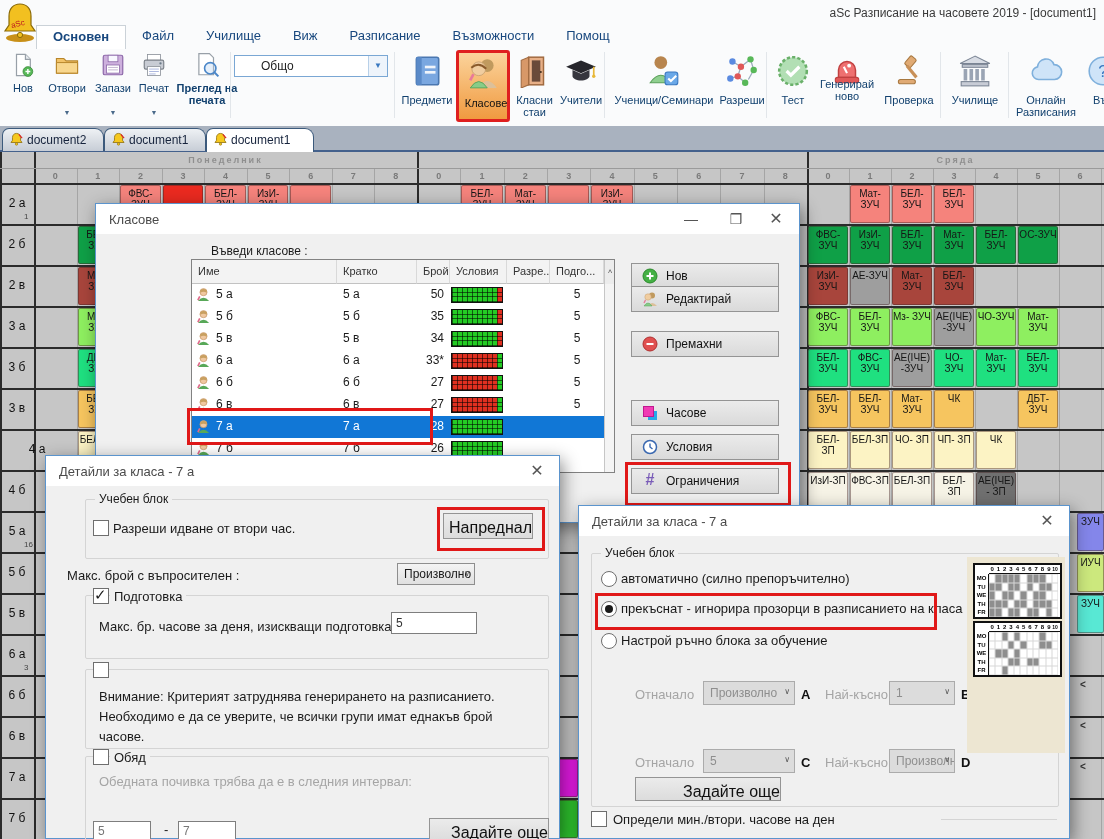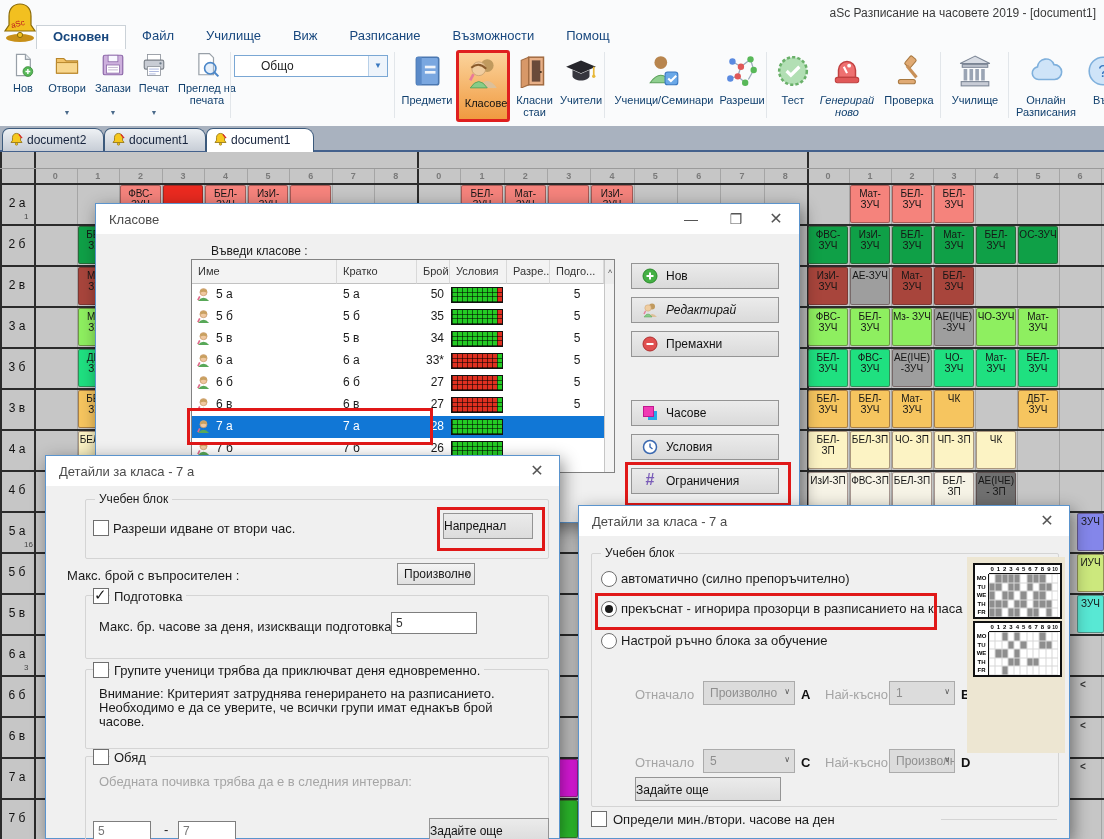--- a/index.html
+++ b/index.html
@@ -39,21 +39,21 @@
   .vl{position:absolute;width:1px;background:#a5a5a5}
   .vld{position:absolute;width:2px;background:#2b2b2b}
   .tcell{position:absolute;font-size:10px;line-height:11px;text-align:center;color:#161616;border:1px solid rgba(70,40,40,.45);border-radius:2px;overflow:hidden;padding-top:2px;box-sizing:border-box;word-break:break-word}
   .tcell.bare{border:none;background:transparent;font-weight:bold;text-align:left;color:#333}
 
   
   .dlg{position:absolute;background:#f0f0f0;border:1px solid #5b94cd;box-shadow:3px 5px 16px rgba(0,0,0,.45);box-sizing:border-box}
   .dlg-tb{position:absolute;left:0;right:0;top:0;height:30px;background:#fff}
   .dlg-title{position:absolute;left:13px;top:8px;font-size:13px;color:#4a4a4a;white-space:nowrap}
   .wbt{position:absolute;top:3px;width:32px;height:24px;text-align:center;line-height:24px;font-size:14px;color:#555}
-  .btn{position:absolute;background:linear-gradient(#ebebeb,#dcdcdc);border:1px solid #949494;font-size:12px;color:#111;text-align:left;box-sizing:border-box}
+  .btn{position:absolute;background:linear-gradient(#ebebeb,#dcdcdc);border:1px solid #949494;font-size:16px;color:#111;text-align:right;box-sizing:border-box}
   .redbox{position:absolute;border:3px solid #e01818;pointer-events:none;z-index:6}
   .grp{position:absolute;border:1px solid #d4d4d4;border-radius:2px}
   .grp-t{position:absolute;top:-8px;left:9px;background:#f0f0f0;padding:0 4px;font-size:12px;color:#1a1a1a;white-space:nowrap}
   .cb{position:absolute;width:14px;height:14px;background:#fff;border:1px solid #6e6e6e}
   .cb.on::after{content:"✓";position:absolute;left:0;top:-3px;font-size:15px;color:#1a1a1a}
   .rd{position:absolute;width:14px;height:14px;background:#fff;border:1px solid #6e6e6e;border-radius:50%}
   .rd.sel::after{content:"";position:absolute;left:3px;top:3px;right:3px;bottom:3px;background:#1a1a1a;border-radius:50%}
   .lab{position:absolute;font-size:13px;color:#1a1a1a;white-space:nowrap}
   .lab.dis{color:#a5a5a5}
   .lab.bgd{background:#f0f0f0;padding:0 4px}
@@ -151,21 +151,21 @@
               <rect x="8" y="3" width="16" height="8" fill="#fff" stroke="#8a9098"></rect>
               <rect x="4" y="10" width="24" height="11" rx="2" fill="#c8ccd4" stroke="#7a8088" stroke-width="1.4"></rect>
               <rect x="8" y="18" width="16" height="11" fill="#fff" stroke="#8a9098"></rect>
               <path d="M10 21h12M10 24h12M10 27h8" stroke="#9aa8d8"></path>
               <circle cx="24" cy="14" r="1.4" fill="#6a7a88"></circle>
             </svg>
           </span>
           <div style="position: absolute; left: 0px; top: 32px; width: 40px;">Печат</div>
           <div class="caret" style="position: absolute; left: 0px; top: 60px; width: 40px; text-align: center;">▼</div>
         </div>
-        <div class="rsb" style="left: 176px; width: 62px; height: 74px;">
+        <div class="rsb" style="left: 176px; width: 62px; height: 74px; font-weight: bold;">
           <span class="ic" style="left: 18px; top: 2px; width: 26px; height: 26px; position: absolute;">
             <svg viewBox="0 0 32 32">
               <path d="M6 2h13l5 5v21H6z" fill="#fff" stroke="#98a0a8" stroke-width="1.5"></path>
               <circle cx="20" cy="20" r="7" fill="rgba(180,210,240,.35)" stroke="#4a86c8" stroke-width="2"></circle>
               <path d="M25 25l5 5" stroke="#4a86c8" stroke-width="2.5"></path>
             </svg>
           </span>
           <div style="position: absolute; left: 0px; top: 32px; width: 62px;">Преглед на печата</div>
         </div>
       </div>
@@ -264,21 +264,21 @@
         </div>
         <div class="rbb" style="left: 818px; width: 58px;">
           <span class="ic" style="left: 12px; top: 4px; width: 34px; height: 34px; position: absolute;">
             <svg viewBox="0 0 32 32">
               <path d="M8 22v-7a8 8 0 0 1 16 0v7z" fill="#ee7070" stroke="#c04040" stroke-width="1.4"></path>
               <rect x="5" y="22" width="22" height="5" rx="2" fill="#e05858" stroke="#c04040"></rect>
               <path d="M13 12l3 6" stroke="#fff" stroke-width="2"></path>
               <circle cx="18" cy="11" r="1.8" fill="#fff"></circle>
             </svg>
           </span>
-          <div style="position: absolute; left: -4px; top: 44px; width: 66px; font-style: italic;">Генерирай ново</div>
+          <div style="position: absolute; left: -4px; top: 28px; width: 66px;">Генерирай ново</div>
         </div>
         <div class="rbb" style="left: 878px; width: 62px;">
           <span class="ic" style="left: 14px; top: 4px; width: 34px; height: 34px; position: absolute;">
             <svg viewBox="0 0 32 32">
               <rect x="14" y="2" width="7" height="10" rx="1.5" fill="#e0aa74" stroke="#a87840" transform="rotate(40 17 7)"></rect>
               <path d="M14 11l9 11" stroke="#c89058" stroke-width="3"></path>
               <rect x="6" y="24" width="16" height="4" rx="2" fill="#e0aa74" stroke="#a87840"></rect>
             </svg>
           </span>
           <div style="position: absolute; left: -4px; top: 44px; width: 70px;">Проверка</div>
@@ -341,20 +341,21 @@
             <path d="M8 1.5c2.6 0 4.3 1.9 4.3 4.4v3l1.6 2.3H2.1l1.6-2.3v-3C3.7 3.4 5.4 1.5 8 1.5z" fill="#f6c81e" stroke="#8a6a08" stroke-width="0.8"></path>
             <circle cx="8" cy="12.8" r="1.3" fill="#f6c81e" stroke="#8a6a08" stroke-width="0.6"></circle>
             <path d="M10.5 2.5l3.5 4" stroke="#d22" stroke-width="1.3"></path>
           </svg>
         </span>
         <div style="position: absolute; left: 24px; top: 0px;">document1</div>
       </div>
     </div>
 
   <div id="grid">
+      <div class="dayh" style="left: 34px; width: 383px;">Понеделник</div>
       <div class="ph" style="left: 34px; width: 42.56px;">0</div>
       <div class="ph" style="left: 76.56px; width: 42.56px;">1</div>
       <div class="vl" style="left: 76.56px; top: 16px; height: 671px;"></div>
       <div class="ph" style="left: 119.12px; width: 42.56px;">2</div>
       <div class="vl" style="left: 119.12px; top: 16px; height: 671px;"></div>
       <div class="ph" style="left: 161.68px; width: 42.56px;">3</div>
       <div class="vl" style="left: 161.68px; top: 16px; height: 671px;"></div>
       <div class="ph" style="left: 204.24px; width: 42.56px;">4</div>
       <div class="vl" style="left: 204.24px; top: 16px; height: 671px;"></div>
       <div class="ph" style="left: 246.8px; width: 42.56px;">5</div>
@@ -375,20 +376,21 @@
       <div class="ph" style="left: 590.32px; width: 43.33px;">4</div>
       <div class="vl" style="left: 590.32px; top: 16px; height: 671px;"></div>
       <div class="ph" style="left: 633.65px; width: 43.33px;">5</div>
       <div class="vl" style="left: 633.65px; top: 16px; height: 671px;"></div>
       <div class="ph" style="left: 676.98px; width: 43.33px;">6</div>
       <div class="vl" style="left: 676.98px; top: 16px; height: 671px;"></div>
       <div class="ph" style="left: 720.31px; width: 43.33px;">7</div>
       <div class="vl" style="left: 720.31px; top: 16px; height: 671px;"></div>
       <div class="ph" style="left: 763.64px; width: 43.33px;">8</div>
       <div class="vl" style="left: 763.64px; top: 16px; height: 671px;"></div>
+      <div class="dayh" style="left: 807px; width: 297px;">Сряда</div>
       <div class="ph" style="left: 807px; width: 42px;">0</div>
       <div class="ph" style="left: 849px; width: 42px;">1</div>
       <div class="vl" style="left: 849px; top: 16px; height: 671px;"></div>
       <div class="ph" style="left: 891px; width: 42px;">2</div>
       <div class="vl" style="left: 891px; top: 16px; height: 671px;"></div>
       <div class="ph" style="left: 933px; width: 42px;">3</div>
       <div class="vl" style="left: 933px; top: 16px; height: 671px;"></div>
       <div class="ph" style="left: 975px; width: 42px;">4</div>
       <div class="vl" style="left: 975px; top: 16px; height: 671px;"></div>
       <div class="ph" style="left: 1017px; width: 42px;">5</div>
@@ -408,21 +410,21 @@
       <div class="rowl" style="top: 72px; height: 41px; line-height: 41px;">2 б</div>
       <div class="hl2" style="top: 113px;"></div>
       <div class="rowl" style="top: 113px; height: 41px; line-height: 41px;">2 в</div>
       <div class="hl2" style="top: 154px;"></div>
       <div class="rowl" style="top: 154px; height: 47px; line-height: 41px;">3 а</div>
       <div class="hl2" style="top: 195px;"></div>
       <div class="rowl" style="top: 195px; height: 41px; line-height: 41px;">3 б</div>
       <div class="hl2" style="top: 236px;"></div>
       <div class="rowl" style="top: 236px; height: 41px; line-height: 41px;">3 в</div>
       <div class="hl2" style="top: 277px;"></div>
-      <div class="rowl" style="top: 277px; height: 27px; line-height: 41px;">4 а</div>
+      <div class="rowl" style="top: 277px; height: 27px; line-height: 41px; margin-left: 20px;">4 а</div>
       <div class="hl2" style="top: 318px;"></div>
       <div class="rowl" style="top: 318px; height: 41px; line-height: 41px;">4 б</div>
       <div class="hl2" style="top: 359px;"></div>
       <div class="rowl" style="top: 359px; height: 41px; line-height: 41px;">5 а</div>
       <div class="hl2" style="top: 400px;"></div>
       <div class="rowl" style="top: 400px; height: 41px; line-height: 41px;">5 б</div>
       <div class="hl2" style="top: 441px;"></div>
       <div class="rowl" style="top: 441px; height: 41px; line-height: 41px;">5 в</div>
       <div class="hl2" style="top: 482px;"></div>
       <div class="rowl" style="top: 482px; height: 41px; line-height: 41px;">6 а</div>
@@ -678,21 +680,21 @@
           <div class="tc" style="left: 225px; width: 27px; text-align: right;"></div>
         </div>
       </div>
     <div id="cbtns">
         <div class="sidebtn" style="top: 59px;">Нов<span class="ic" style="left: 10px; top: 4px; width: 16px; height: 16px; position: absolute;">
             <svg viewBox="0 0 16 16">
               <circle cx="8" cy="8" r="7" fill="#44b044" stroke="#2a8a2a"></circle>
               <path d="M8 4.5v7M4.5 8h7" stroke="#fff" stroke-width="2"></path>
             </svg>
           </span></div>
-        <div class="sidebtn" style="top: 93px; font-style: italic;">Редактирай<span class="ic" style="left: 10px; top: 4px; width: 16px; height: 16px; position: absolute;">
+        <div class="sidebtn" style="top: 82px;">Редактирай<span class="ic" style="left: 10px; top: 4px; width: 16px; height: 16px; position: absolute;">
             <svg viewBox="0 0 16 16">
               <circle cx="10" cy="4.5" r="3" fill="#c09a5e"></circle>
               <path d="M6 15q4-6 9 0z" fill="#dcc09a"></path>
               <circle cx="6" cy="6" r="3.2" fill="#f0cda0" stroke="#c8a070" stroke-width="0.5"></circle>
               <path d="M2 15q4-6 8 0z" fill="#88cc88" stroke="#55a055" stroke-width="0.5"></path>
               <path d="M3.5 9l-1.5 3" stroke="#e87a9a" stroke-width="1.4"></path>
             </svg>
           </span></div>
         <div class="sidebtn" style="top: 127px;">Премахни<span class="ic" style="left: 10px; top: 4px; width: 16px; height: 16px; position: absolute;">
             <svg viewBox="0 0 16 16">
@@ -737,22 +739,21 @@
     </div>
 
     <div class="grp" style="left:39px;top:139px;width:462px;height:62px"></div>
     <span class="cb on" style="left:47px;top:132px"></span>
     <span class="lab bgd" style="left:64px;top:133px">Подготовка</span>
     <span class="lab" style="left:53px;top:163px">Макс. бр. часове за деня, изискващи подготовка</span>
     <input class="inp" style="left: 345px; top: 156px; width: 86px; height: 22px;" value="5">
 
     <div class="grp" style="left:39px;top:213px;width:462px;height:78px"></div>
     <span class="cb" style="left:47px;top:206px"></span>
-    <span class="lab bgd" style="left:64px;top:207px">Групите ученици трябва да приключват деня едновременно.</span>
-    <span class="lab" style="left:53px;top:231px;width:436px;white-space:normal;line-height:14px">Внимание: Критерият затруднява генерирането на разписанието. Необходимо е да се уверите, че всички групи имат еднакъв брой часове.</span>
+    <span class="lab" style="left:53px;top:231px;width:436px;white-space:normal;line-height:20px">Внимание: Критерият затруднява генерирането на разписанието. Необходимо е да се уверите, че всички групи имат еднакъв брой часове.</span>
 
     <div class="grp" style="left:39px;top:300px;width:462px;height:130px"></div>
     <span class="cb" style="left:47px;top:293px"></span>
     <span class="lab bgd" style="left:64px;top:294px">Обяд</span>
     <span class="lab dis" style="left:53px;top:318px">Обедната почивка трябва да е в следния интервал:</span>
     <input class="inp" style="left: 47px; top: 365px; width: 58px; height: 20px; color: rgb(119, 119, 119);" value="5">
     <span class="lab" style="left:118px;top:366px">-</span>
     <input class="inp" style="left: 132px; top: 365px; width: 58px; height: 20px; color: rgb(119, 119, 119);" value="7">
     <div class="btn" style="left:383px;top:362px;width:120px;height:24px;padding-top:5px">Задайте още</div>
   </div>

